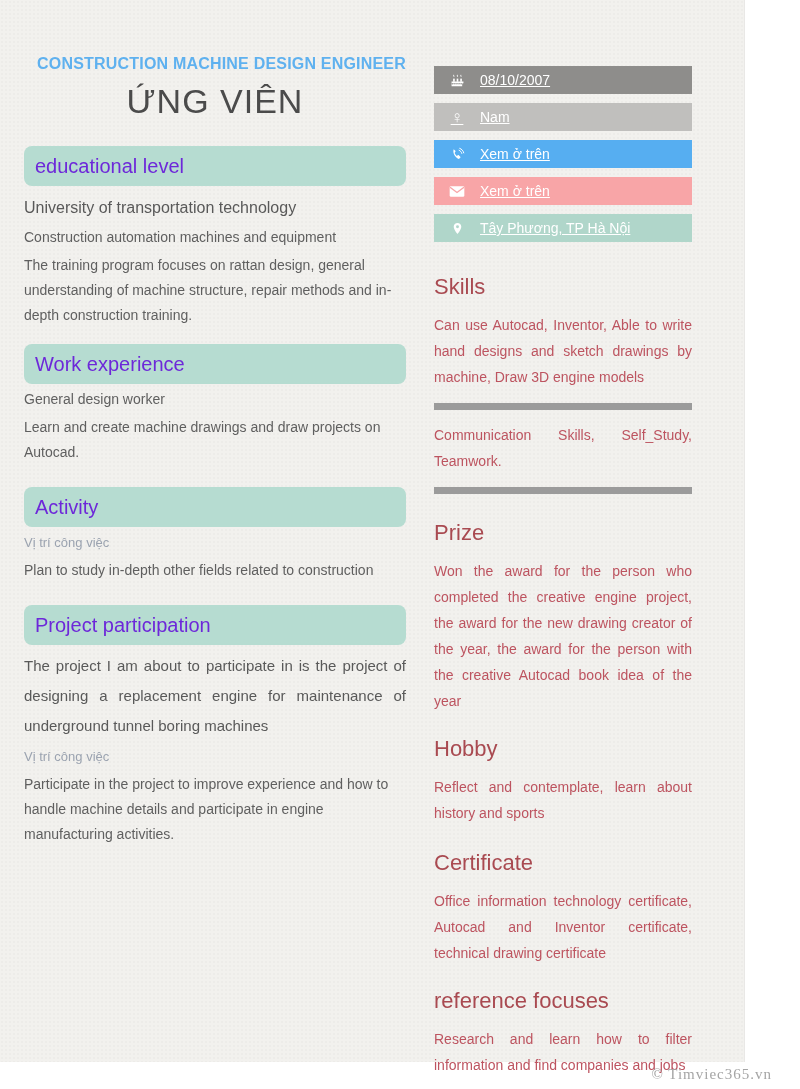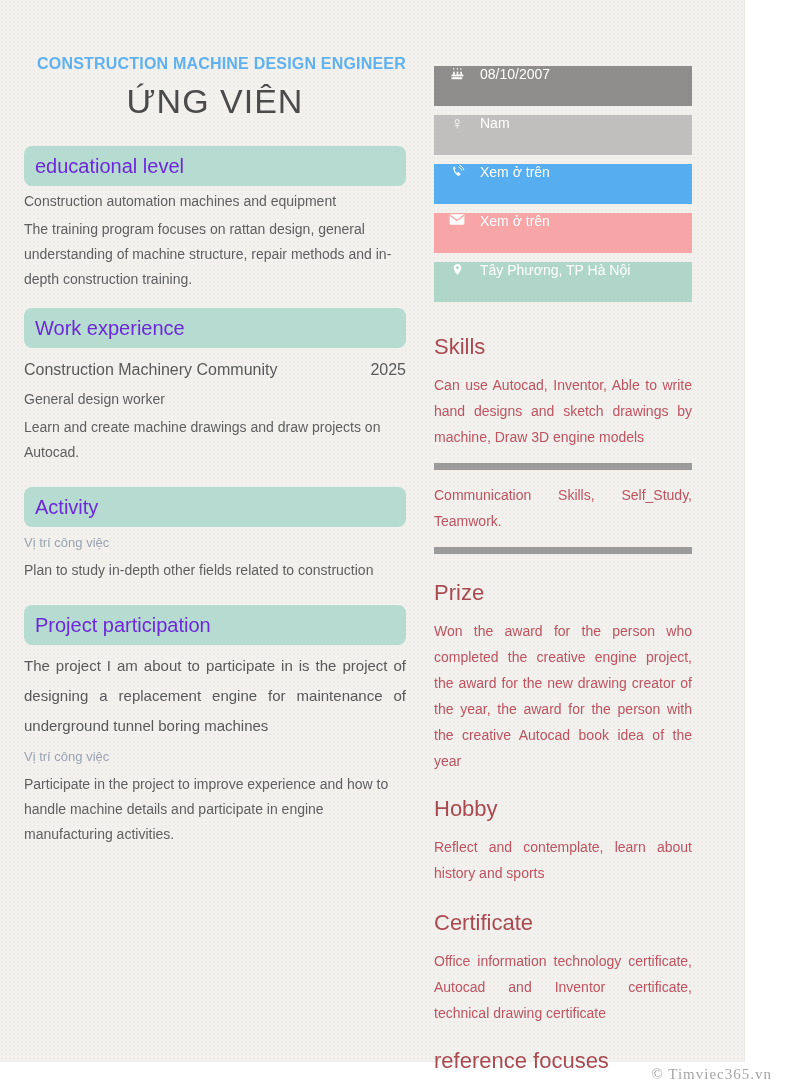--- a/index.html
+++ b/index.html
@@ -37,22 +37,22 @@
     font-size:16px;line-height:28px;color:#595959;margin:8px 0 0;
   }
   .placeholder{font-size:13px;line-height:24px;color:#9ba3b0;margin:4px 0 0}
   .p-proj{
     font-size:15px;line-height:30px;color:#595959;margin:6px 0 0;
     text-align:justify;
   }
   
   .right-col{position:absolute;left:434px;top:66px;width:258px}
   .info-row{
-    height:40px;margin-bottom:9px;display:flex;align-items:flex-start;
-    color:#ffffff;font-size:14px;
+    height:28px;margin-bottom:9px;display:flex;align-items:center;
+    color:#ffffff;font-size:14px;text-decoration:underline;
   }
   .info-icon{width:46px;display:flex;justify-content:center;align-items:center}
   .info-text{flex:1}
   .female-glyph{font-size:17px;line-height:17px;color:#fff}
   .r-h2{color:#a94a51;font-size:22px;line-height:26px;font-weight:400;margin:32px 0 0}
   .r-h2.m26{margin-top:26px}
   .r-h2.m24{margin-top:24px}
   .r-h2.m22{margin-top:22px}
   .r-p{color:#bd5460;font-size:14px;line-height:26px;text-align:justify;margin:12px 0 0}
   .skill-bar{height:7px;background:#9b9b9b;margin-top:13px}
@@ -68,30 +68,27 @@
 
 <div class="page">
 
   <div class="left-col">
 
     <div class="job-title">CONSTRUCTION MACHINE DESIGN ENGINEER</div>
     <div class="name">ỨNG VIÊN</div>
 
     <div>
       <div class="sec-header">educational level</div>
+      <div class="p-lg">University of transportation technology</div>
       <div class="p-md">Construction automation machines and equipment</div>
       <div class="p-md">The training program focuses on rattan design, general understanding of machine structure, repair methods and in-depth construction training.</div>
     </div>
 
     <div>
       <div class="sec-header tight">Work experience</div>
-      <div class="row-company">
-        <span>Construction Machinery Community</span>
-        <span>2025</span>
-      </div>
       <div class="p-md">General design worker</div>
       <div class="p-md">Learn and create machine drawings and draw projects on Autocad.</div>
     </div>
 
     <div>
       <div class="sec-header">Activity</div>
       <div class="placeholder">Vị trí công việc</div>
       <div class="p-md">Plan to study in-depth other fields related to construction</div>
     </div>
 

